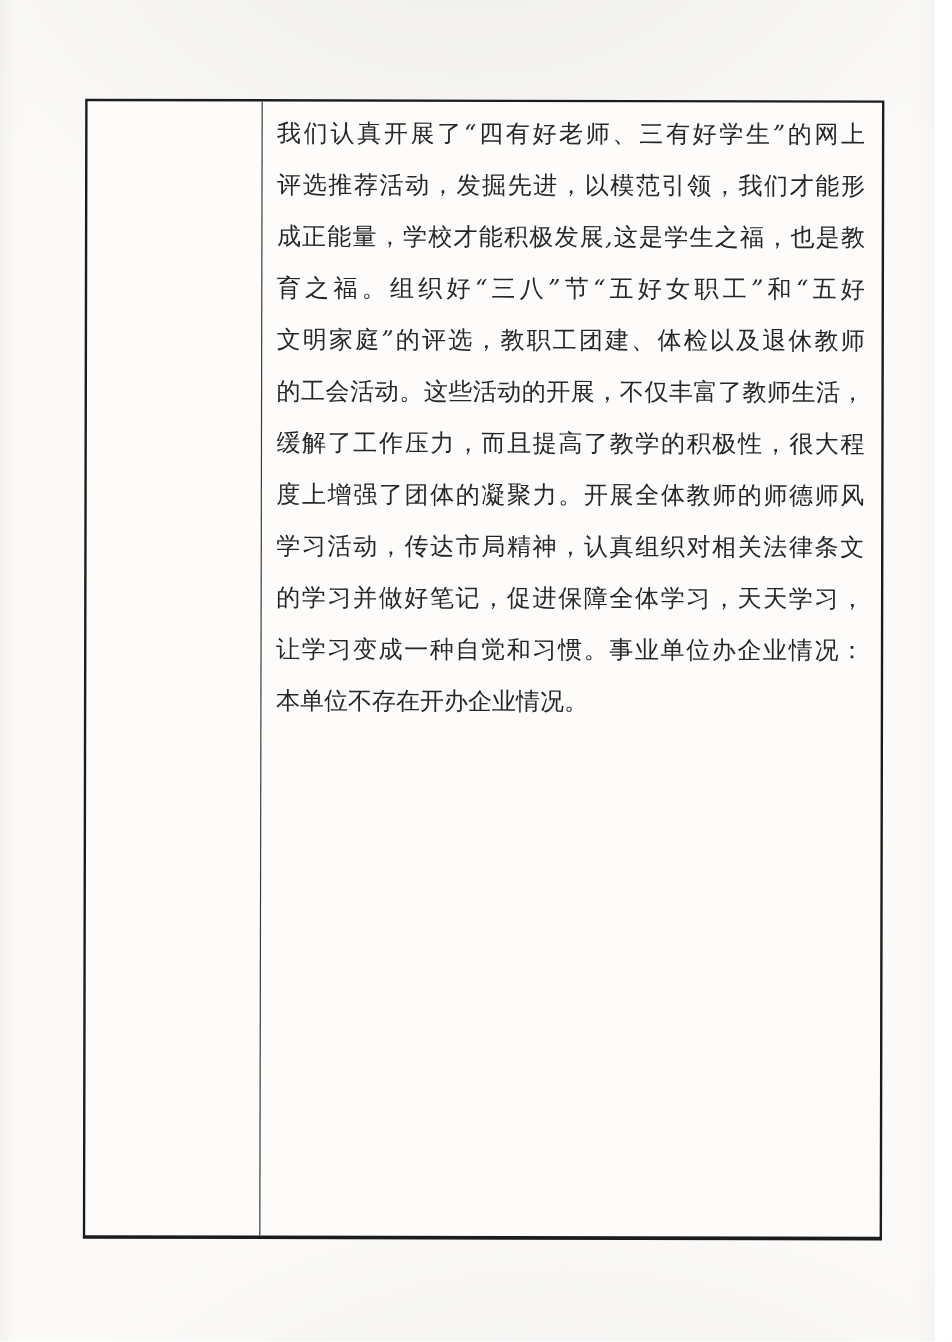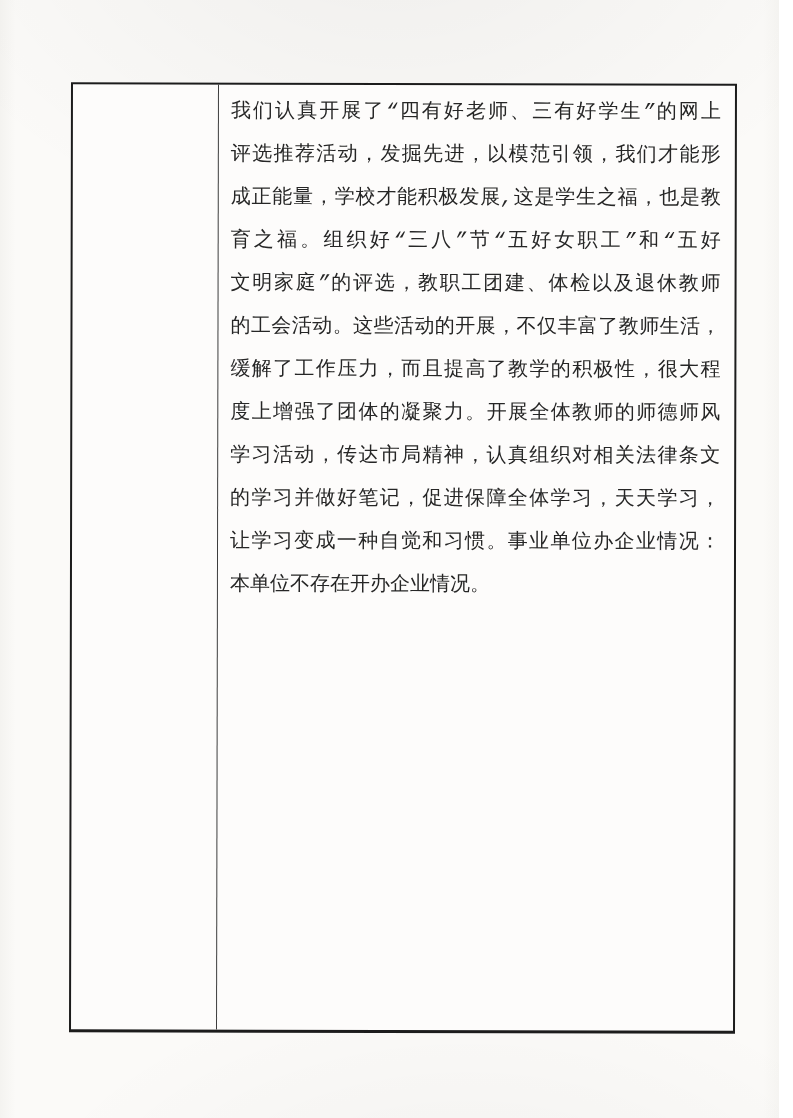--- a/index.html
+++ b/index.html
@@ -14,21 +14,20 @@
   }
   .page {
     position: relative;
     width: 779px;
     height: 1118px;
     overflow: hidden;
     background:
       radial-gradient(120% 60% at 50% -10%, rgba(0,0,0,0.05), rgba(0,0,0,0) 55%),
       radial-gradient(120% 50% at 60% 112%, rgba(0,0,0,0.04), rgba(0,0,0,0) 50%),
       linear-gradient(90deg, #f4f3f0 0%, #fbfaf8 2%, #fbfaf8 98%, #f6f5f2 100%);
-    font-family: Liberation Mono, monospace;
   }
   .doc-table {
     position: absolute;
     left: 70px;
     top: 83px;
     width: 666px;
     height: 950px;
     box-sizing: border-box;
     border: 2px solid #1c1c1c;
     border-bottom-width: 3px;

